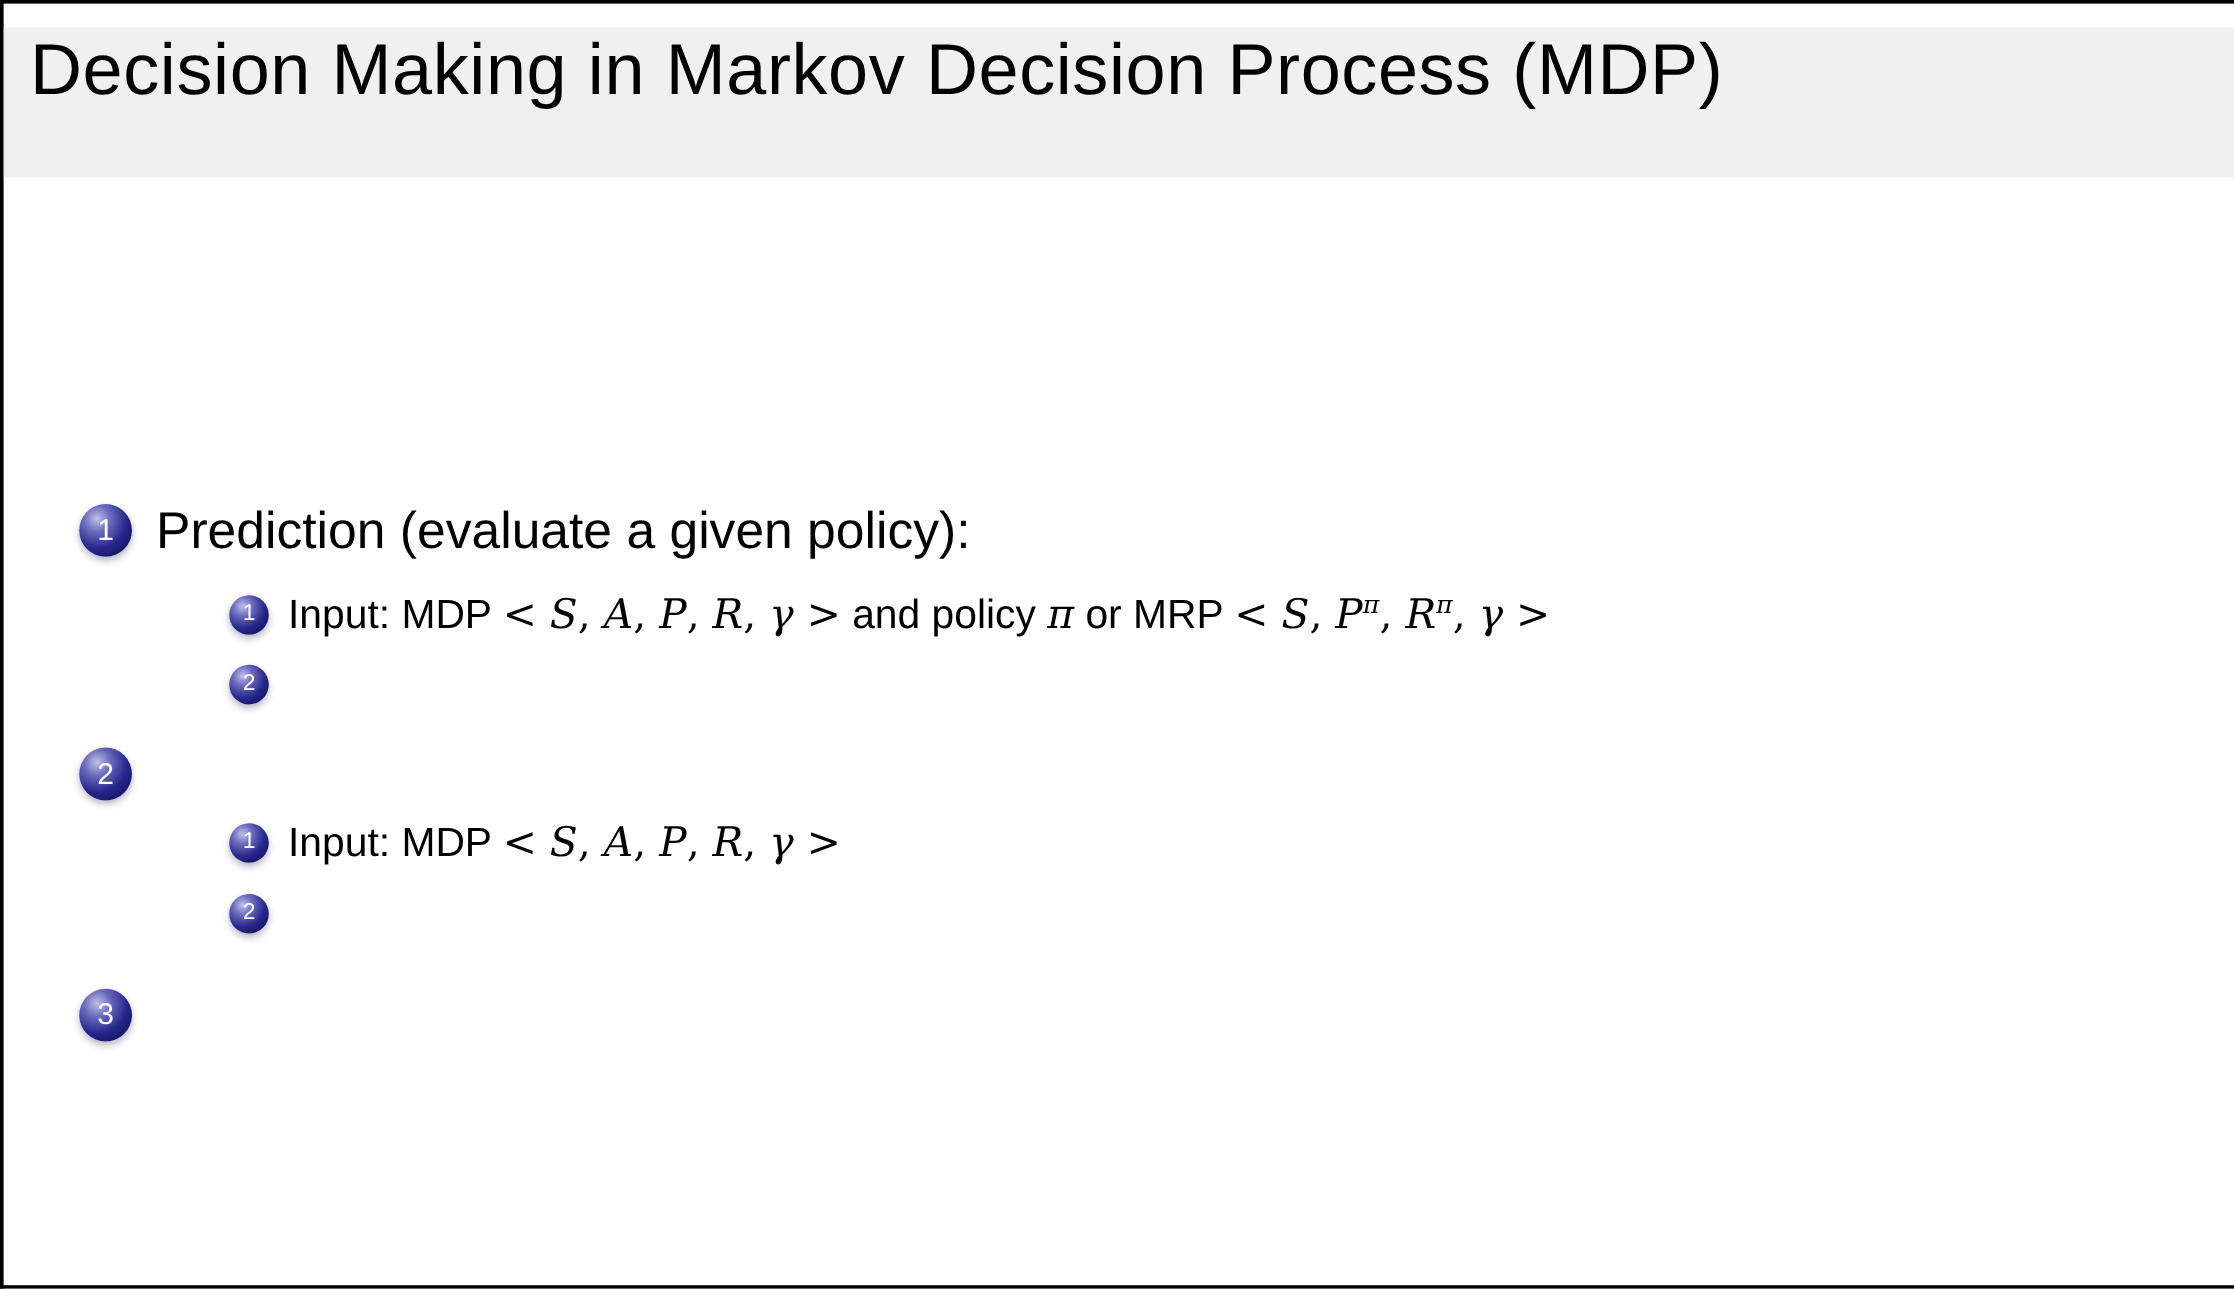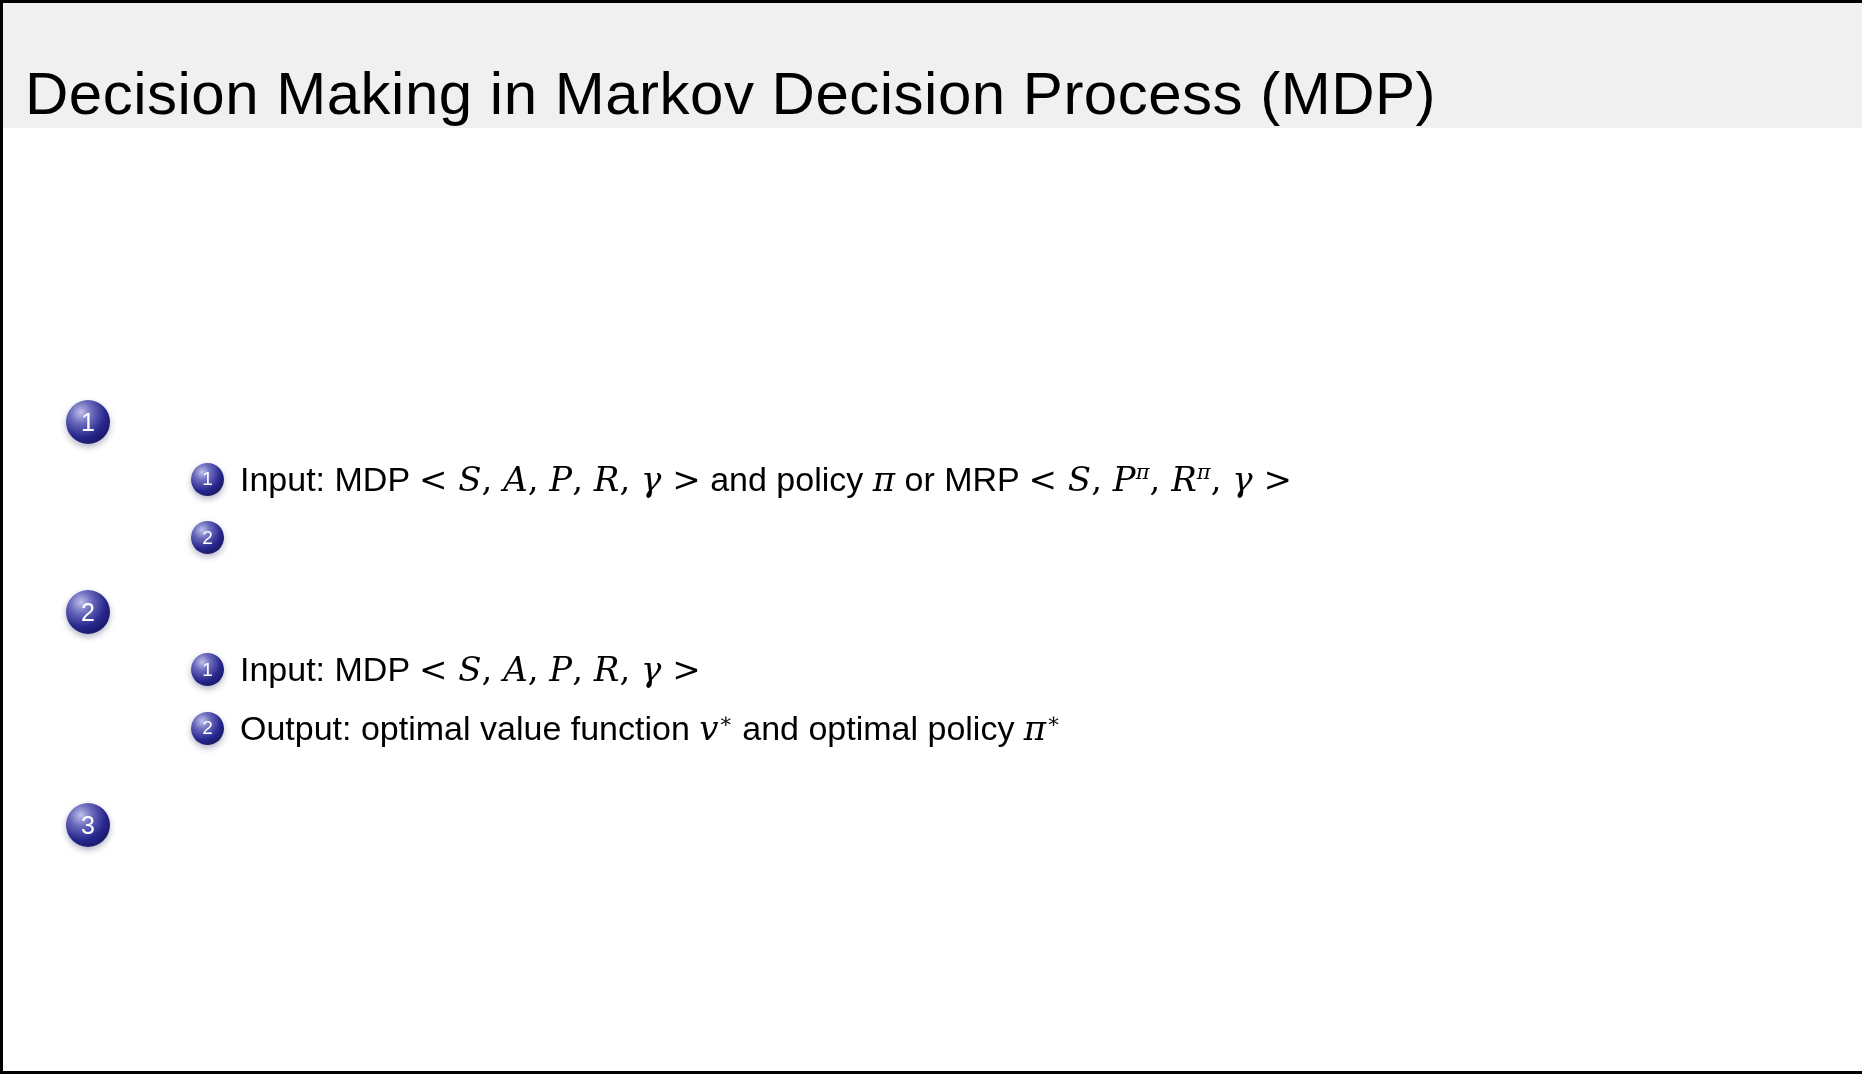--- a/index.html
+++ b/index.html
@@ -13,23 +13,24 @@
     border-top:3px solid #000;
     border-left:3px solid #000;
     border-bottom:3px solid #000;
     overflow:hidden;
   }
 
   .header {
     height:125px;
     background:#f0f0f0;
     display:flex;
-    align-items:flex-end;
+    align-items:flex-start;
     padding-left:22px;
     box-sizing:border-box;
+    margin-top:20px;
   }
   .title {
     font-size:60px;
     letter-spacing:0.5px;
     white-space:nowrap;
   }
 
   .content {
     padding:262px 0 0 63px;
   }
@@ -90,20 +91,21 @@
 
   <div class="header">
     <div class="title">Decision Making in Markov Decision Process (MDP)</div>
   </div>
 
   <div class="content">
 
     <div class="group g1">
       <div class="item">
         <div class="ball">1</div>
+        <div class="item-text"><span class="seg seg-p">Prediction (evaluate a given policy):</span></div>
       </div>
       <div class="subs">
         <div class="sub">
           <div class="ball">1</div>
           <div class="sub-text"><span class="seg seg-p">Input: MDP </span><span class="seg seg-m">&lt; </span><span class="seg seg-cal">S</span><span class="seg seg-m">, </span><span class="seg seg-cal">A</span><span class="seg seg-m">, </span><span class="seg seg-cal">P</span><span class="seg seg-m">, </span><span class="seg seg-cal">R</span><span class="seg seg-m">, </span><span class="seg seg-g">γ</span><span class="seg seg-m"> &gt;</span><span class="seg seg-p"> and policy </span><span class="seg seg-g">π</span><span class="seg seg-p"> or MRP </span><span class="seg seg-m">&lt; </span><span class="seg seg-cal">S</span><span class="seg seg-m">, </span><span class="seg seg-cal">P</span><sup class="seg seg-g">π</sup><span class="seg seg-m">, </span><span class="seg seg-cal">R</span><sup class="seg seg-g">π</sup><span class="seg seg-m">, </span><span class="seg seg-g">γ</span><span class="seg seg-m"> &gt;</span></div>
         </div>
         <div class="sub">
           <div class="ball">2</div>
         </div>
       </div>
@@ -113,21 +115,20 @@
       <div class="item">
         <div class="ball">2</div>
       </div>
       <div class="subs">
         <div class="sub">
           <div class="ball">1</div>
           <div class="sub-text"><span class="seg seg-p">Input: MDP </span><span class="seg seg-m">&lt; </span><span class="seg seg-cal">S</span><span class="seg seg-m">, </span><span class="seg seg-cal">A</span><span class="seg seg-m">, </span><span class="seg seg-cal">P</span><span class="seg seg-m">, </span><span class="seg seg-cal">R</span><span class="seg seg-m">, </span><span class="seg seg-g">γ</span><span class="seg seg-m"> &gt;</span></div>
         </div>
         <div class="sub">
           <div class="ball">2</div>
-          <div class="sub-text"><span class="seg seg-p">Output: optimal value function </span><span class="seg seg-it">v</span><sup class="seg seg-m">∗</sup><span class="seg seg-p"> and optimal policy </span><span class="seg seg-g">π</span><sup class="seg seg-m">∗</sup></div>
         </div>
       </div>
     </div>
 
     <div class="group g3">
       <div class="item">
         <div class="ball">3</div>
       </div>
     </div>
 

